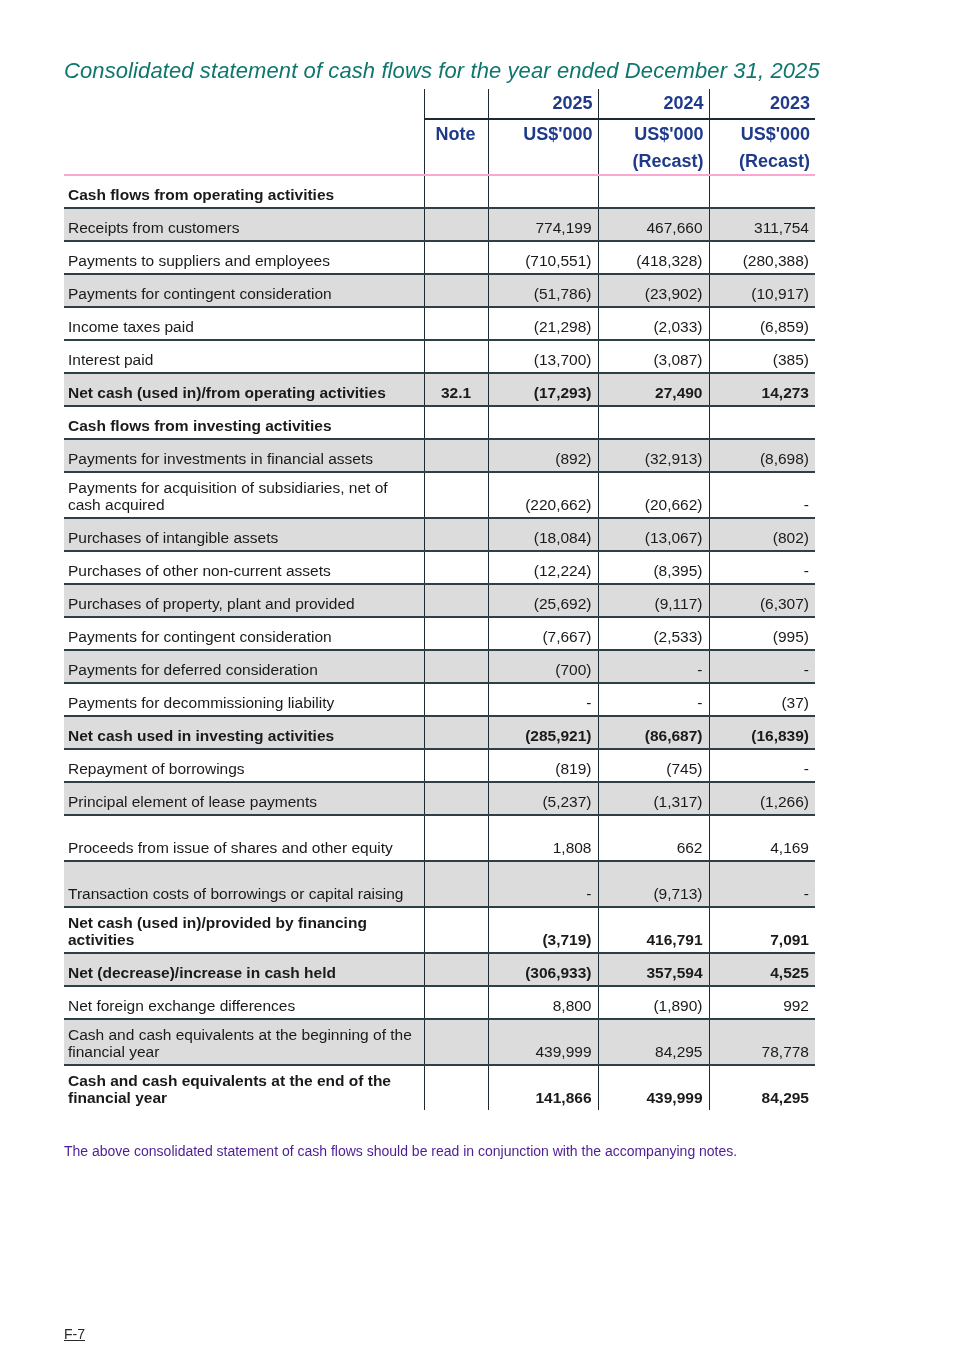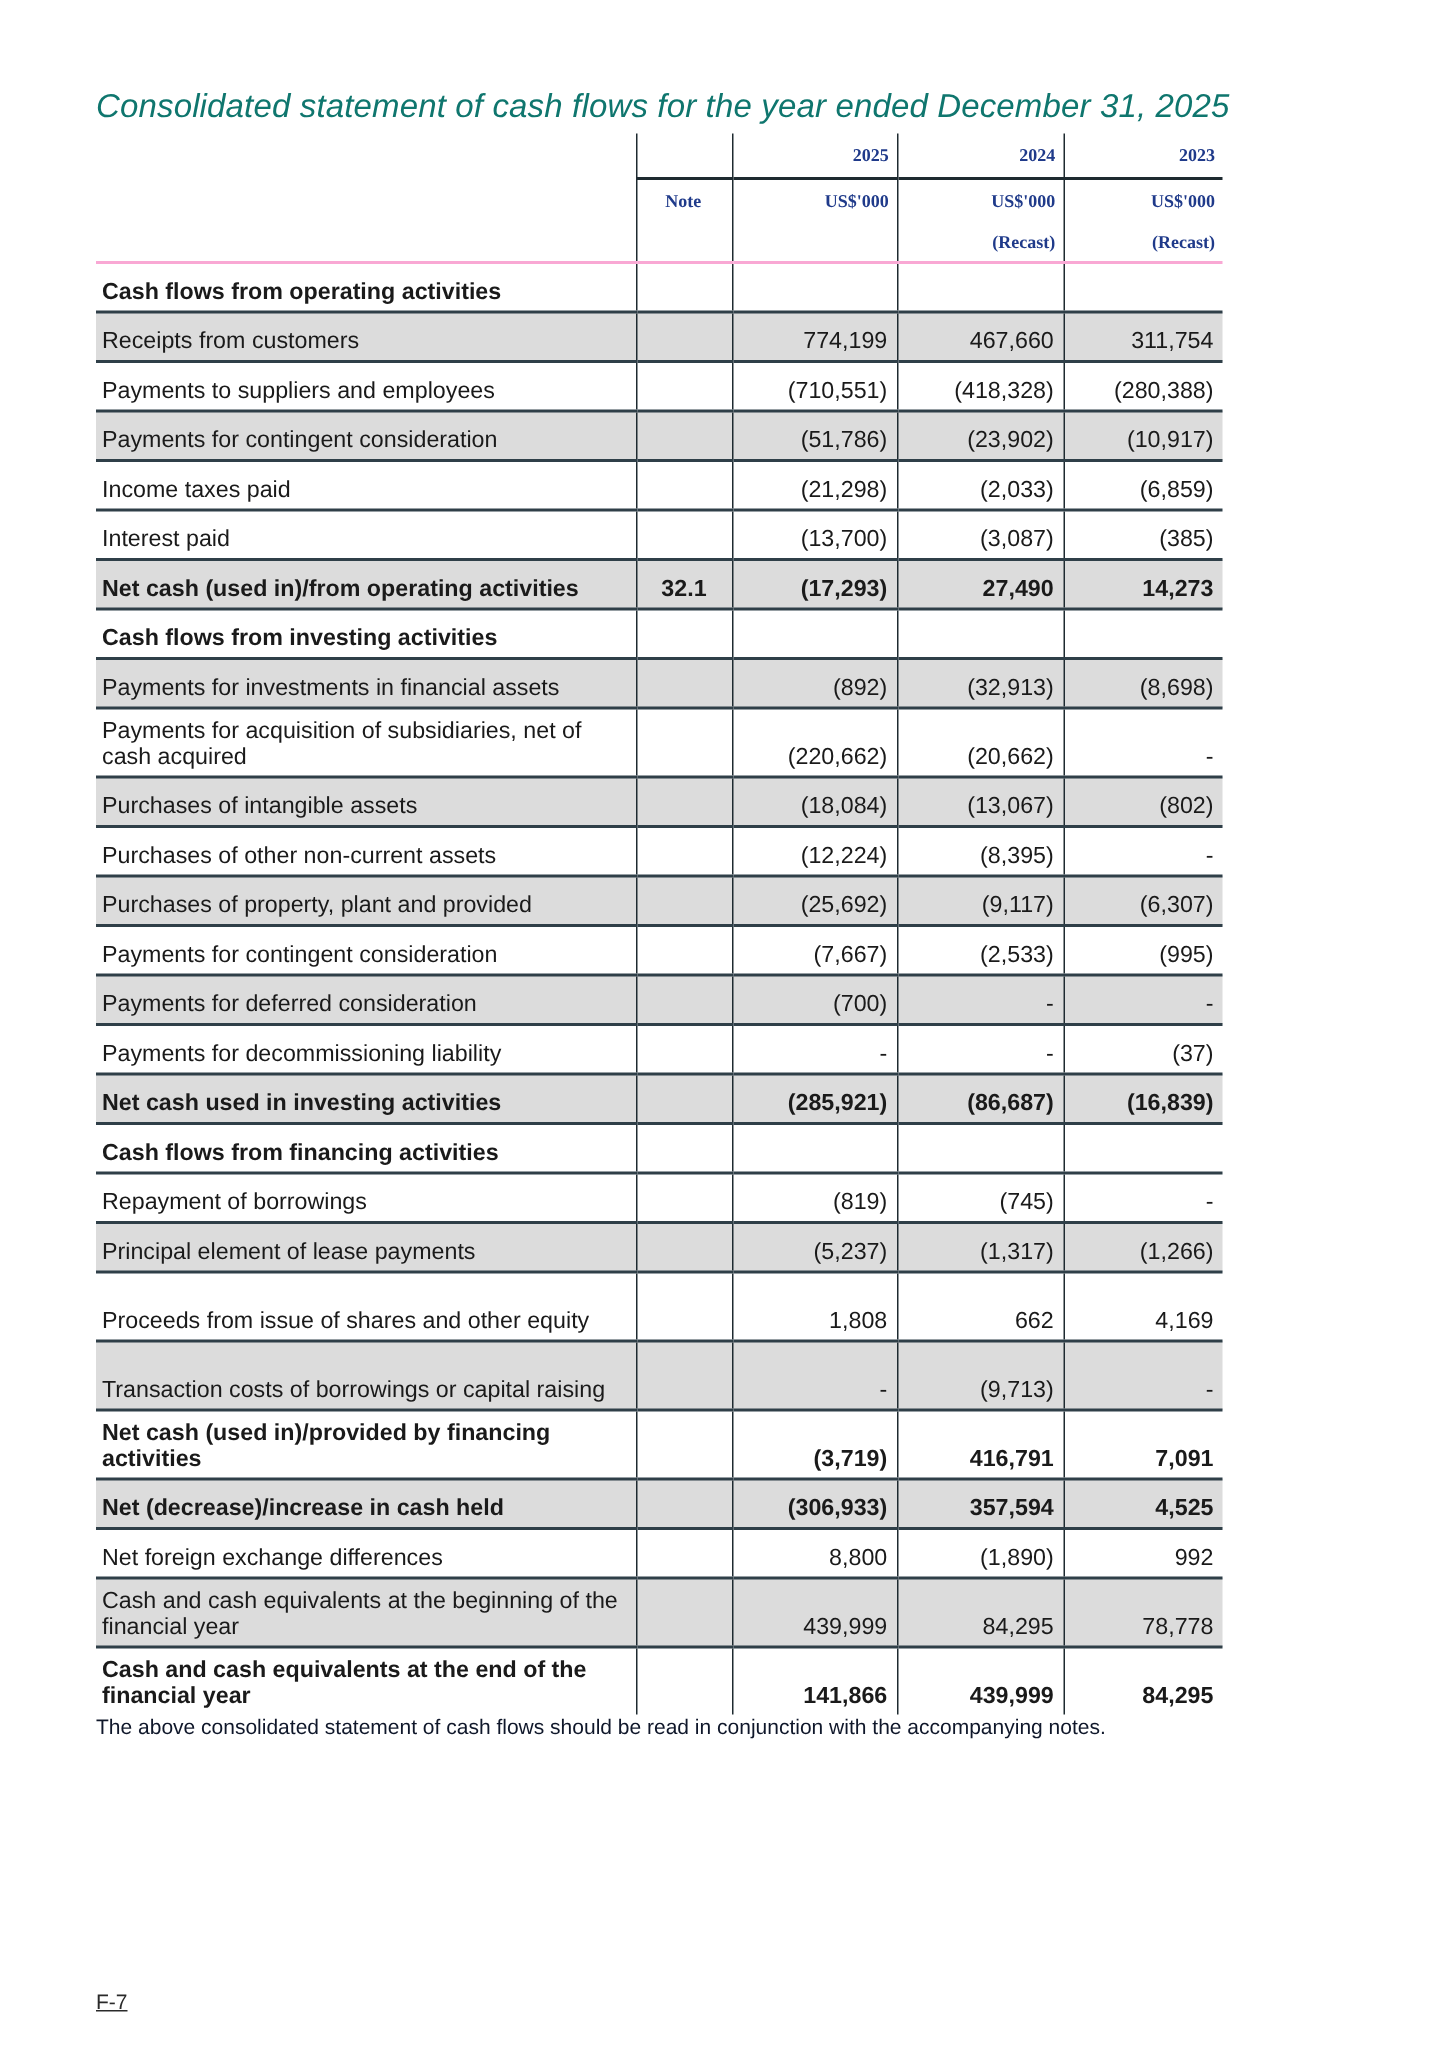--- a/index.html
+++ b/index.html
@@ -14,28 +14,28 @@
   table.cf td { padding: 0 4px; vertical-align: bottom; border-bottom: 2px solid #2f3f48; line-height: 17px; }
   table.cf td.n, table.cf td.v { border-left: 1.5px solid #1e2a30; }
   table.cf td.v { text-align: right; padding-right: 6px; }
   table.cf td.n { text-align: center; }
   table.cf tr.row td { height: 27px; padding-bottom: 4px; }
   table.cf tr.row.two td { height: 40px; }
   table.cf tr.shade td { background: #dcdcdc; }
   table.cf tr.bold td { font-weight: bold; }
   table.cf tr.last td { border-bottom: none; }
   table.cf td.lbl { padding-left: 4px; }
-  table.cf tr.hd td { border-bottom: none; color: #1f3a8a; font-weight: bold; font-size: 12px; text-align: right; padding-right: 5px; vertical-align: middle; font-family: Liberation Serif, serif; }
+  table.cf tr.hd td { border-bottom: none; color: #1f3a8a; font-weight: bold; font-size: 18px; text-align: right; padding-right: 5px; vertical-align: middle; }
   table.cf tr.hd td.lbl { border-left: none; }
   table.cf tr.hd1 td { height: 29px; }
   table.cf tr.hd1 td.bt { border-bottom: 2px solid #1e2a30; }
   table.cf tr.hd2 td { height: 28px; }
   table.cf tr.hd3 td { height: 26px; border-bottom: 2px solid #f9a8d4; }
   table.cf tr.hd td.n { text-align: center; margin-left: 20px; }
-  .footnote { position: absolute; left: 64px; top: 1143px; font-size: 14px; color: #0f172a; }
+  .footnote { position: absolute; left: 64px; top: 1143px; font-size: 14px; color: #4c1d95; }
   .pagenum { position: absolute; left: 64px; top: 1326px; font-size: 14px; color: #2a2a2a; text-decoration: underline; }
 </style>
 </head>
 <body>
 
 <div class="title">Consolidated statement of cash flows for the year ended December 31, 2025</div>
 
 <table class="cf">
   <colgroup>
     <col class="c-label">
@@ -178,27 +178,20 @@
         <td class="v">-</td>
         <td class="v">(37)</td>
       </tr>
       <tr class="row shade bold">
         <td class="lbl">Net cash used in investing activities</td>
         <td class="n"></td>
         <td class="v">(285,921)</td>
         <td class="v">(86,687)</td>
         <td class="v">(16,839)</td>
       </tr>
-      <tr class="row bold">
-        <td class="lbl">Cash flows from financing activities</td>
-        <td class="n"></td>
-        <td class="v"></td>
-        <td class="v"></td>
-        <td class="v"></td>
-      </tr>
       <tr class="row">
         <td class="lbl">Repayment of borrowings</td>
         <td class="n"></td>
         <td class="v">(819)</td>
         <td class="v">(745)</td>
         <td class="v">-</td>
       </tr>
       <tr class="row shade">
         <td class="lbl">Principal element of lease payments</td>
         <td class="n"></td>

